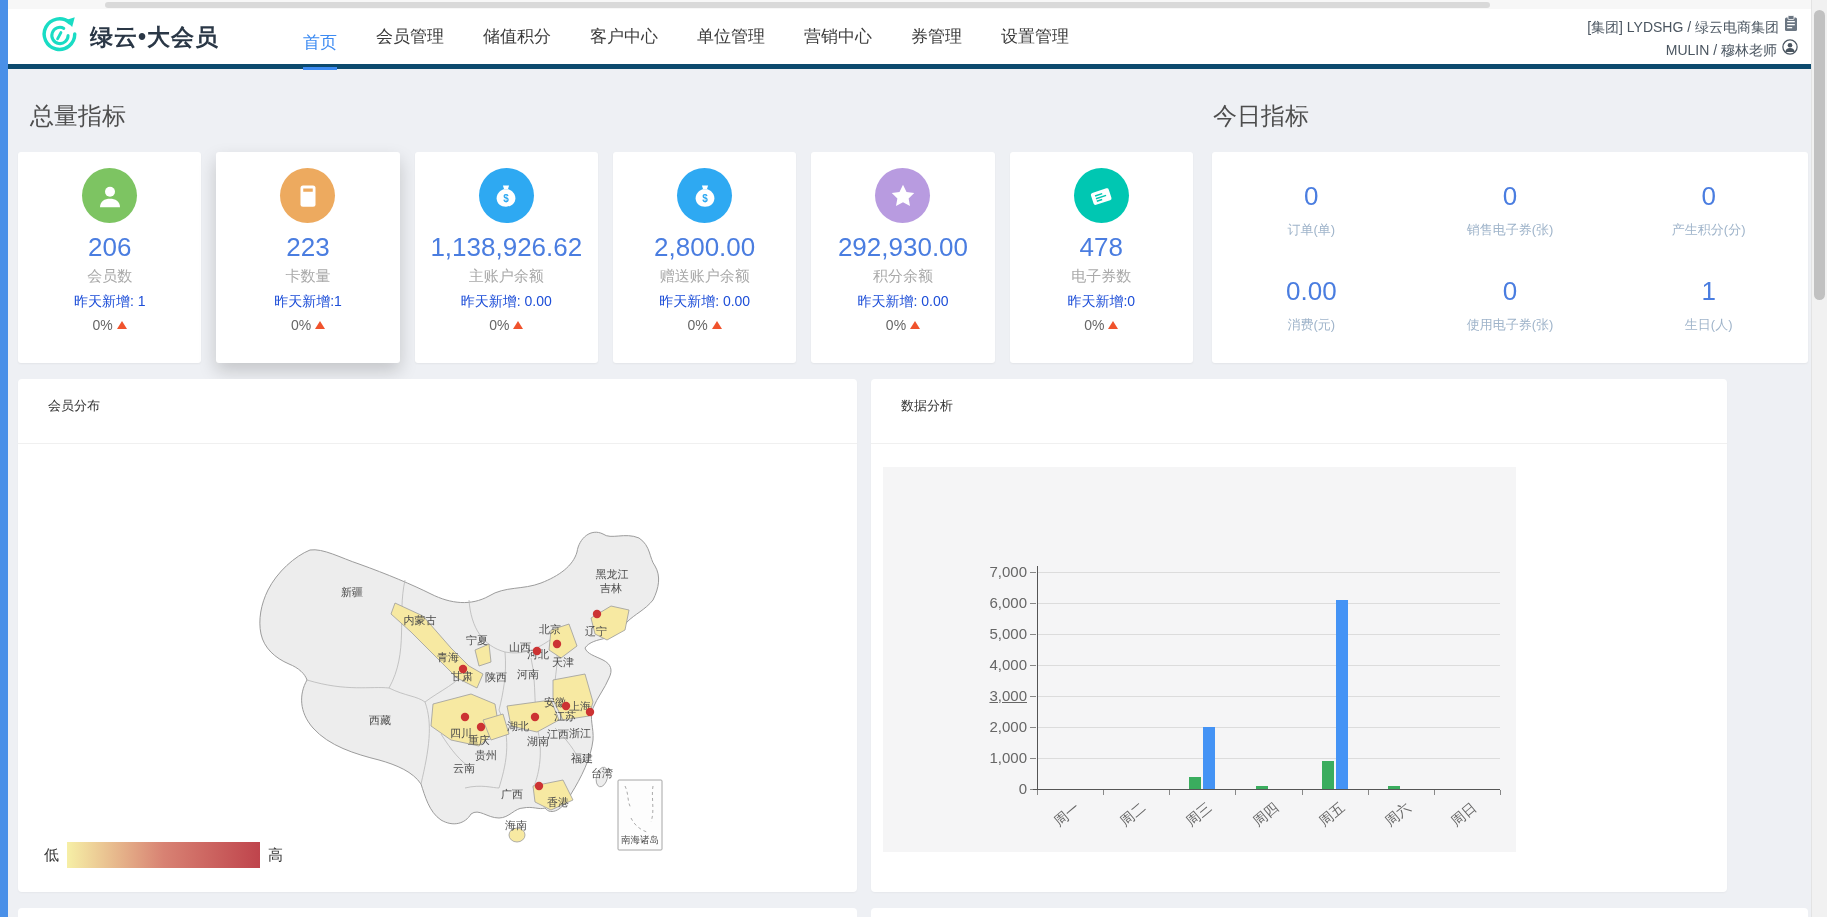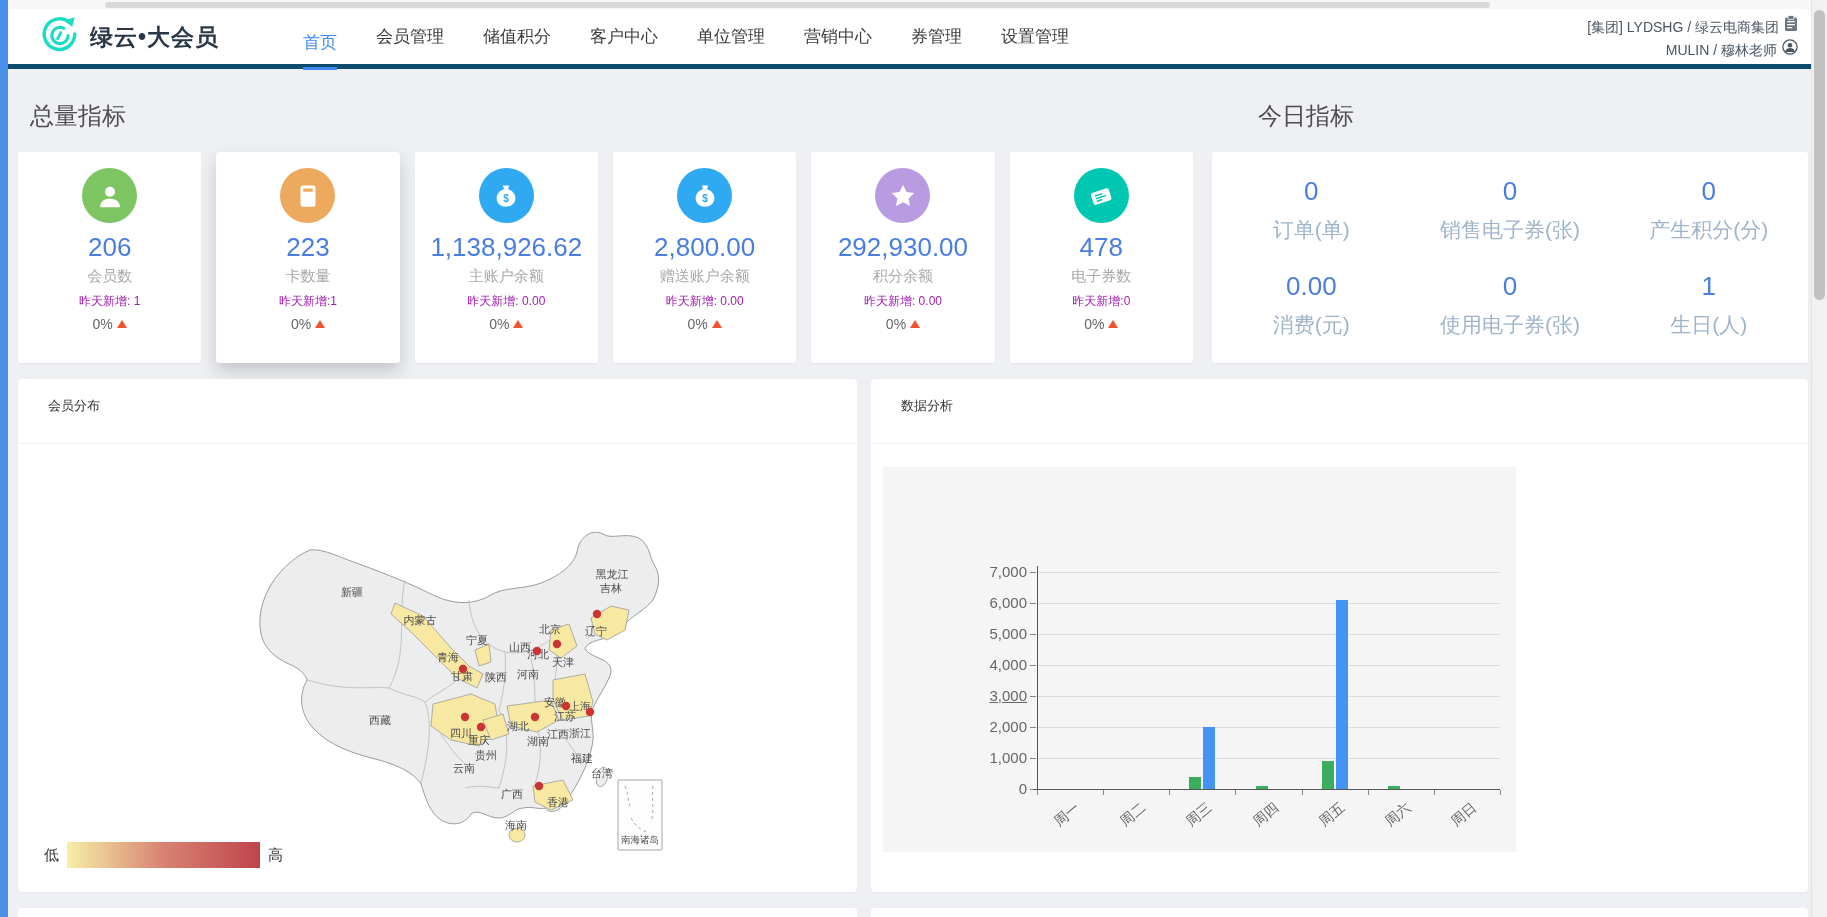--- a/index.html
+++ b/index.html
@@ -23,46 +23,46 @@
   .nav{position:absolute;left:295px;top:0;height:55px;display:flex;align-items:center;gap:39px;}
   .nav-item{font-size:17px;color:#3c3c3c;height:55px;line-height:55px;cursor:pointer;position:relative;white-space:nowrap;}
   .nav-item.active{color:#3d8bf2;margin-top:12px;}
   .nav-item.active::after{content:"";position:absolute;left:0;right:0;bottom:0;height:3px;background:#3d8bf2;}
   .account{position:absolute;right:14px;top:6px;text-align:left;color:#4a5560;font-size:14px;line-height:23px;}
   .account .acct-line{display:flex;justify-content:flex-end;align-items:center;gap:5px;cursor:pointer;}
 
   
   .section-title{position:absolute;font-size:24px;color:#4d4d4d;z-index:5;}
   #total-title{left:30px;top:100px;}
-  #today-title{left:1258px;top:100px;}
+  #today-title{left:1213px;top:100px;}
 
   
   .cards-row{position:absolute;left:18px;top:152px;width:1175px;height:211px;display:flex;gap:15px;}
   .metric-card{flex:1 1 0;background:#fff;border-radius:3px;box-shadow:0 1px 2px rgba(0,0,0,.05);
     text-align:center;padding-top:16px;box-sizing:border-box;cursor:pointer;}
   .metric-card.elevated{box-shadow:0 8px 18px rgba(0,0,0,.18);}
   .metric-icon{width:55px;height:55px;border-radius:50%;margin:0 auto;display:flex;align-items:center;justify-content:center;}
   .metric-value{margin-top:9px;font-size:26px;color:#4a7de0;white-space:nowrap;}
   .metric-label{margin-top:4px;font-size:15px;color:#a9a9a9;}
-  .metric-yesterday{margin-top:7px;font-size:12px;color:#a21caf;}
+  .metric-yesterday{margin-top:7px;font-size:14px;color:#1d4ed8;}
   .metric-trend{margin-top:6px;font-size:14px;color:#666;display:flex;align-items:center;justify-content:center;gap:4px;}
   .trend-arrow{width:0;height:0;border-left:5px solid transparent;border-right:5px solid transparent;border-bottom:8px solid #f0532d;display:inline-block;}
 
   
   .today-panel{position:absolute;left:1212px;top:152px;width:596px;height:211px;background:#fff;border-radius:3px;
     box-shadow:0 1px 2px rgba(0,0,0,.05);display:grid;grid-template-columns:1fr 1fr 1fr;grid-template-rows:1fr 1fr;
     align-items:center;padding:10px 0;box-sizing:border-box;}
   .today-cell{text-align:center;cursor:default;}
   .today-value{font-size:26px;color:#4a7de0;}
-  .today-label{margin-top:9px;font-size:21px;color:#9fb4ca;}
+  .today-label{margin-top:9px;font-size:13px;color:#9fb4ca;}
 
   
   .panel{position:absolute;background:#fff;border-radius:4px;box-shadow:0 1px 2px rgba(0,0,0,.04);}
   #map-panel{left:18px;top:379px;width:839px;height:513px;}
-  #chart-panel{left:871px;top:379px;width:937px;height:513px;}
+  #chart-panel{left:871px;top:379px;width:856px;height:513px;}
   .panel-title{position:absolute;left:30px;top:18px;font-size:13px;color:#333;}
   .panel-divider{position:absolute;left:0;right:0;top:64px;height:1px;background:#f0f0f0;}
 
   
   #map-canvas{position:absolute;left:237px;top:109px;width:410px;height:370px;cursor:pointer;}
   .map-legend{position:absolute;left:26px;bottom:24px;display:flex;align-items:center;gap:8px;}
   .legend-text{font-size:15px;color:#333;}
   .legend-gradient{width:193px;height:26px;}
 
   

